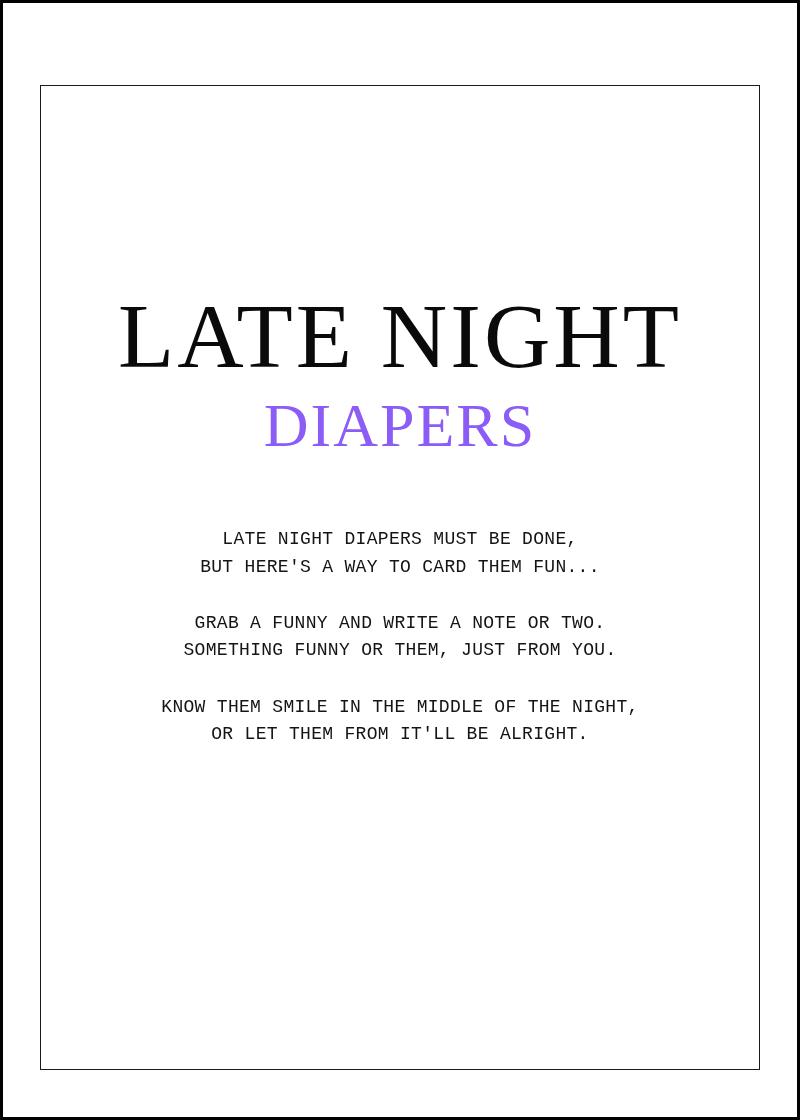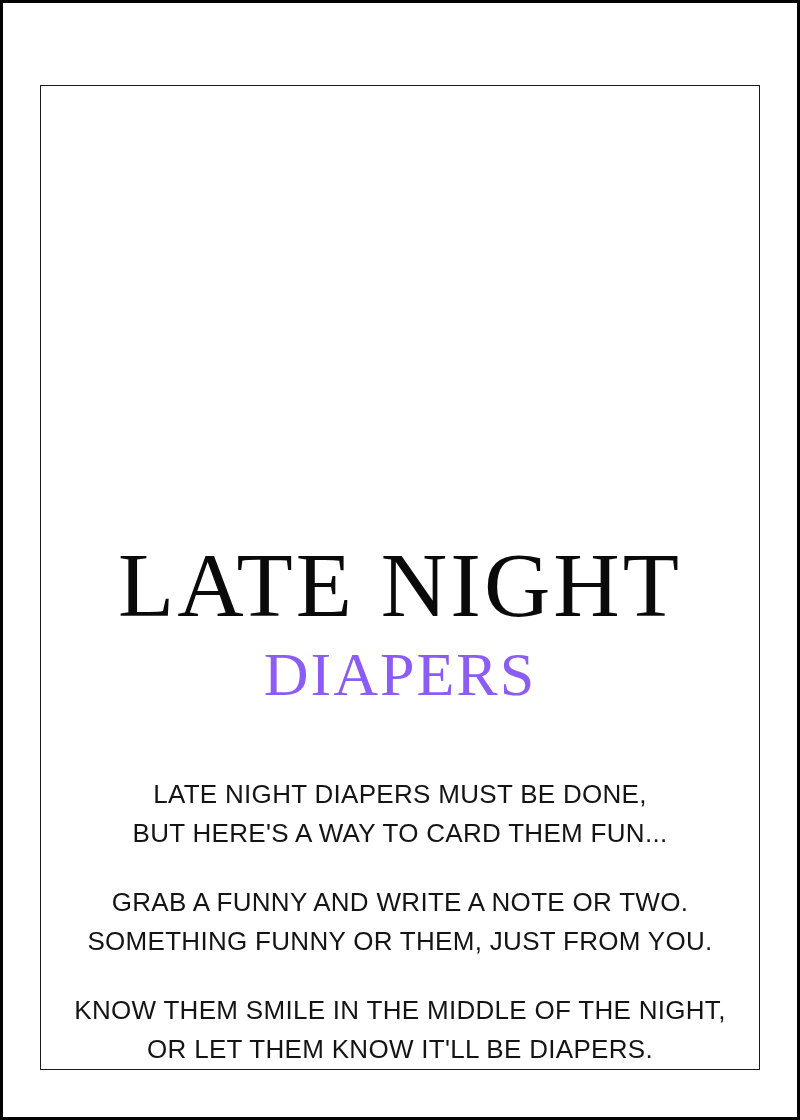--- a/index.html
+++ b/index.html
@@ -40,21 +40,21 @@
   .content {
     position: absolute;
     left: 37px;
     right: 37px;
     top: 82px;
     bottom: 47px;
     box-sizing: border-box;
     display: flex;
     flex-direction: column;
     align-items: center;
-    justify-content: flex-end;
+    justify-content: flex-start;
     padding-top: 208px;
   }
 
   .title-main {
     font-family: "Liberation Serif", serif;
     font-size: 92px;
     line-height: 0.95;
     letter-spacing: 3px;
     font-weight: 400;
     color: #0a0a0a;
@@ -90,22 +90,22 @@
   .stanza {
     text-align: center;
     margin: 0 0 29px 0;
   }
 
   .stanza:last-child {
     margin-bottom: 0;
   }
 
   .stanza .line {
-    font-family: Liberation Sans, sans-serif;
-    font-size: 26px;
+    font-family: Liberation Mono, monospace;
+    font-size: 18px;
     line-height: 1.52;
     letter-spacing: 0.3px;
     color: #141414;
     white-space: nowrap;
   }
 </style>
 </head>
 <body>
 
 <div class="poster">
@@ -127,19 +127,19 @@
         <div class="line">BUT HERE'S A WAY TO CARD THEM FUN...</div>
       </div>
 
       <div class="stanza">
         <div class="line">GRAB A FUNNY AND WRITE A NOTE OR TWO.</div>
         <div class="line">SOMETHING FUNNY OR THEM, JUST FROM YOU.</div>
       </div>
 
       <div class="stanza">
         <div class="line">KNOW THEM SMILE IN THE MIDDLE OF THE NIGHT,</div>
-        <div class="line">OR LET THEM KNOW IT'LL BE DIAPERS.</div>
+        <div class="line">OR LET THEM FROM IT'LL BE ALRIGHT.</div>
       </div>
 
     </div>
 
   </div>
 </div>
 
 </body></html>

